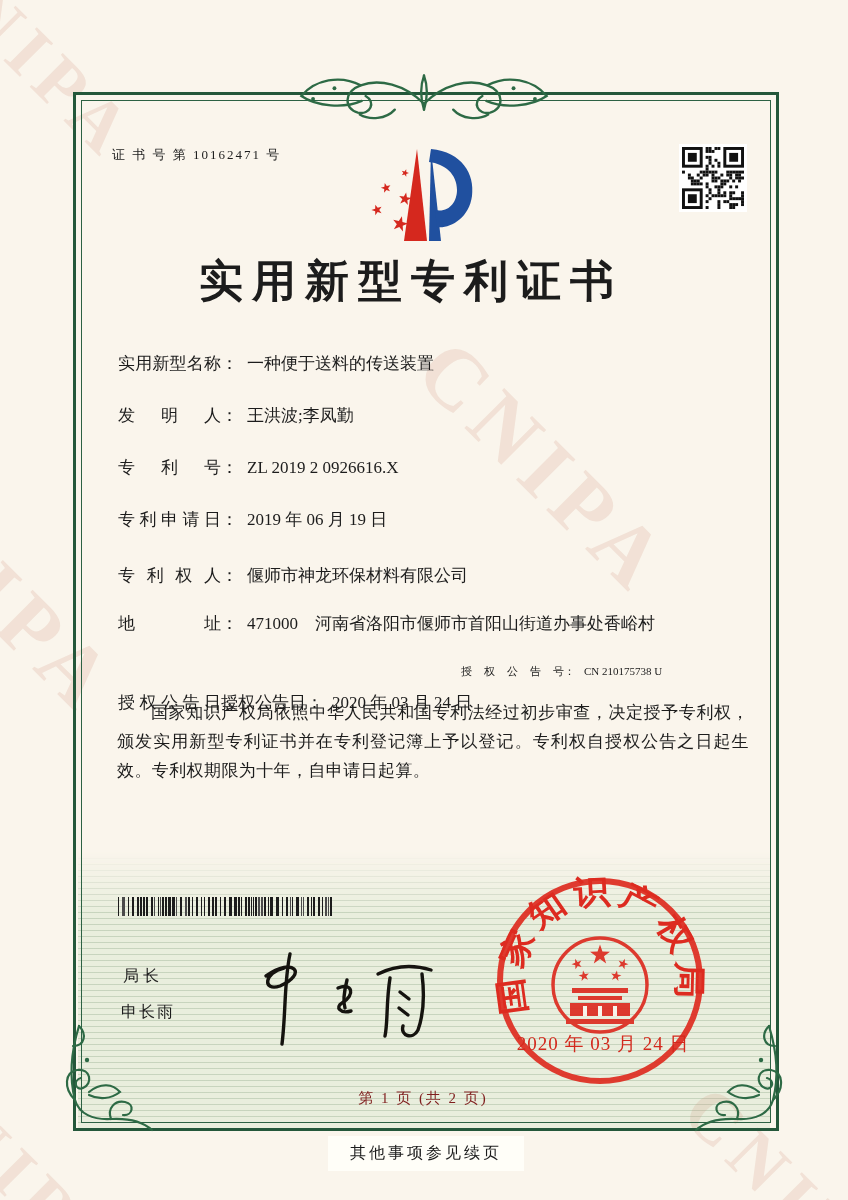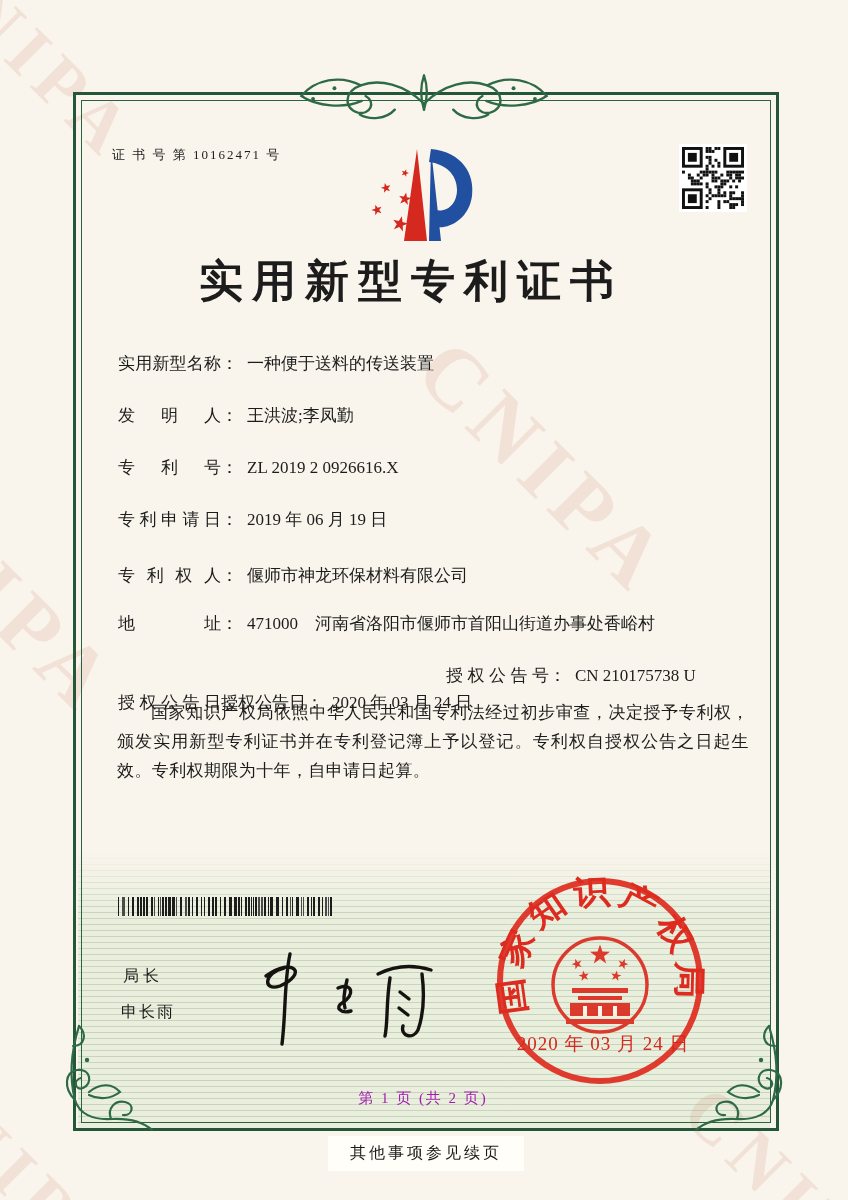--- a/index.html
+++ b/index.html
@@ -46,38 +46,38 @@
     position:absolute; left:61px; top:252px; width:700px; text-align:center;
     font-size:44px; font-weight:bold; letter-spacing:9px; z-index:5;
   }
   .frow{position:absolute; left:118px; font-size:17px; z-index:5; white-space:nowrap;}
   .flabel{
     display:inline-block; width:103px; vertical-align:bottom;
     text-align:justify; text-align-last:justify; text-justify:inter-character;
   }
   .fcolon{display:inline-block;}
   .fvalue{margin-left:9px;}
-  .frow2{position:absolute; left:446px; font-size:17px; z-index:5; white-space:nowrap;}
+  .frow2{position:absolute; left:461px; font-size:11px; z-index:5; white-space:nowrap;}
   .paras{
     position:absolute; left:117px; top:698px; width:632px; z-index:5;
     font-size:17px; line-height:29px; letter-spacing:0.4px; text-align:justify;
   }
   .paras p{margin:0; text-indent:2em;}
   .barcode{position:absolute; left:118px; top:897px; z-index:5;}
   .chief-title{position:absolute; left:123px; top:966px; font-size:16px; letter-spacing:4px; z-index:5;}
   .chief-name{position:absolute; left:121px; top:1002px; font-size:16px; letter-spacing:2px; z-index:5;}
   .signature{position:absolute; left:250px; top:948px; z-index:5;}
   .seal{position:absolute; left:491px; top:872px; z-index:6;}
   .seal-date{
     position:absolute; left:505px; top:1031px; width:196px; text-align:center;
     font-size:19px; color:#d3291d; letter-spacing:1px; z-index:7; white-space:nowrap;
   }
   .page-footer{
     position:absolute; left:73px; top:1089px; width:700px; text-align:center;
-    font-size:15px; letter-spacing:2px; color:#a21caf; z-index:5;
+    font-size:15px; letter-spacing:2px; color:#7f1d1d; z-index:5;
   }
   .cont-note{
     position:absolute; left:328px; top:1136px; padding:7px 22px;
     background:#fffef8; font-size:16px; letter-spacing:3px; z-index:5;
   }
 </style>
 </head>
 <body>
 
 <div class="page">

